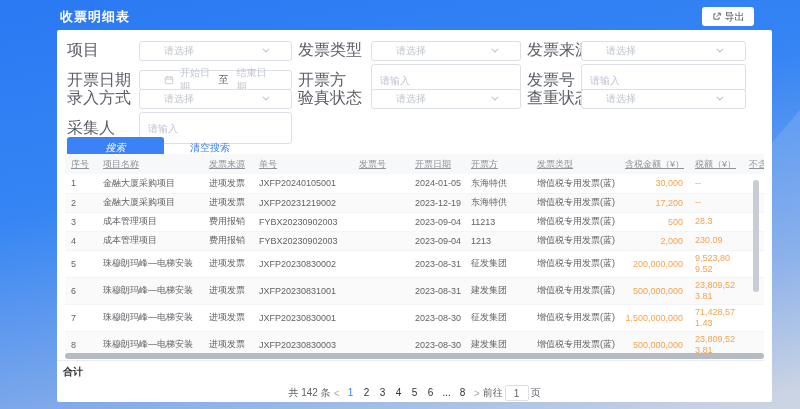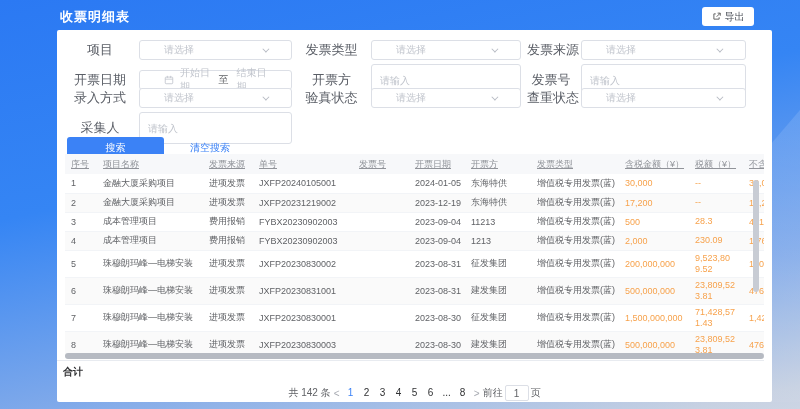--- a/index.html
+++ b/index.html
@@ -19,48 +19,48 @@
   .export-btn { position:absolute; left:702px; top:7px; width:52px; height:19px; background:#fff;
     border:none; border-radius:3px; display:flex; align-items:center; justify-content:center;
     gap:4px; font-size:10px; color:#4a4f57; cursor:pointer; }
   .panel { position:absolute; left:57px; top:30px; width:715px; height:372px; background:#fff;
     border-radius:2px; }
 
   
   .filters { padding:10px 0 0 10px; }
   .f-row { display:grid; grid-template-columns:66px 153px 67px 150px 48px 165px;
     column-gap:6px; margin-bottom:4px; align-items:center; height:20px; }
-  .f-label { font-size:13px; color:#5a5e66; text-align:center; white-space:nowrap; }
+  .f-label { font-size:16px; color:#5a5e66; text-align:left; white-space:nowrap; }
   .f-select,.f-date { height:20px; border:1px solid #dcdfe6; border-radius:3px; background:#fff;
     display:flex; align-items:center; padding:0 24px; cursor:pointer; }
   .f-input { height:32px; border:1px solid #dcdfe6; border-radius:3px; background:#fff;
     font-size:10px; padding:0 8px; width:100%; color:#606266; outline:none;
     font-family:"Liberation Sans","DejaVu Sans",sans-serif; }
   .f-input::placeholder { color:#c0c4cc; }
   .ph { font-size:10px; color:#c0c4cc; }
   .caret { margin-left:auto; width:5px; height:5px; border-right:1px solid #b6bac2;
     border-bottom:1px solid #b6bac2; transform:rotate(45deg) translateY(-2px); }
   .sep { font-size:10px; color:#606266; margin:0 8px; }
   .cal { margin-right:6px; flex:0 0 auto; }
   .actions { margin:5px 0 0 10px; display:flex; align-items:center; }
   .search-btn { width:97px; height:21px; background:#3b82f6; color:#fff; border:none;
-    border-radius:3px; font-size:10px; cursor:pointer; }
+    border-radius:3px; font-size:10px; cursor:pointer;font-style:italic; }
   .clear-link { margin-left:26px; color:#3b82f6; font-size:10px; cursor:pointer;
     text-decoration:none; }
 
   
   .table-wrap { position:absolute; left:8px; right:8px; top:124px; height:204px; overflow:hidden; }
   table { border-collapse:collapse; table-layout:fixed; width:778px; }
   th { background:#f7f8fa; color:#909399; font-weight:normal; font-size:9px; text-align:left;
     padding:0 6px; height:20px; white-space:nowrap; overflow:hidden;text-decoration:underline; }
   td { font-size:9px; color:#606266; padding:0 6px; white-space:nowrap; overflow:hidden; }
   tr.h1 { height:19px; } tr.h2 { height:27px; }
   tbody tr { border-bottom:1px solid #f2f4f7; }
   tbody tr:nth-child(even) td { background:#fafafa; }
-  td.amt { color:#f7a24c; }
+  td.amt { color:#f7a24c;text-align:right; }
   td.tax { color:#f7a24c; white-space:normal; word-break:break-all; line-height:11px; }
   .vscroll { position:absolute; right:13px; top:150px; width:6px; height:112px;
     background:#c8ccd4; border-radius:3px; cursor:pointer; }
   .hscroll { position:absolute; left:8px; right:8px; top:323px; height:6px; border-radius:3px;
     background:#b6bac2; cursor:pointer; }
 
   
   .summary { position:absolute; left:0; right:8px; top:330px; height:22px; display:flex;
     align-items:center; border-top:1px solid #e8ebf0; font-size:10px; color:#303133;
     font-weight:bold; padding:0 6px; }

